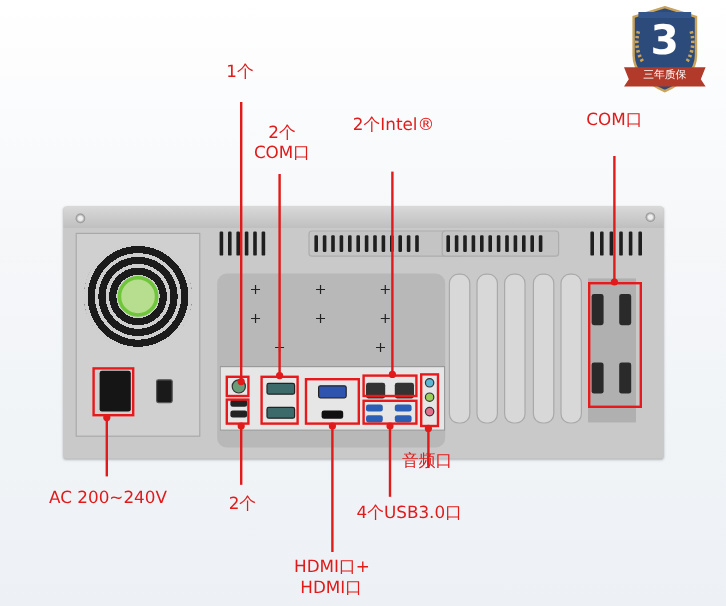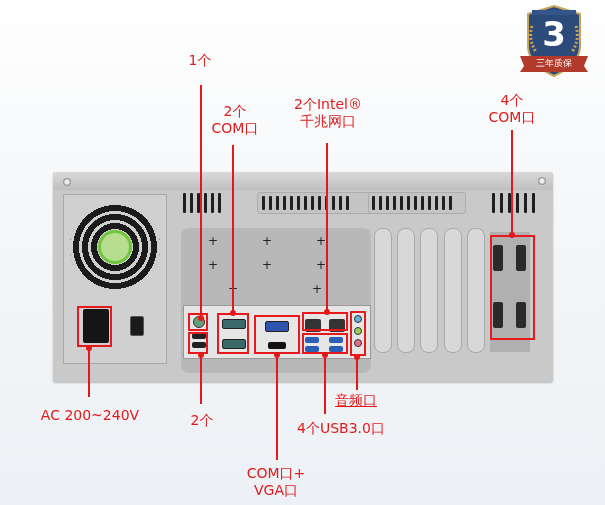--- a/index.html
+++ b/index.html
@@ -210,34 +210,32 @@
 
 <div class="label" style="left:160px;top:39px;width:80px;margin-top:13px;">
   <div>1个</div>
 </div>
 <div class="label" style="left:195px;top:103px;width:80px;">
   <div>2个</div>
   <div>COM口</div>
 </div>
 <div class="label" style="left:278px;top:96px;width:100px;">
   <div>2个Intel®</div>
-  <div>千兆网口</div>
 </div>
 <div class="label" style="left:472px;top:92px;width:80px;">
-  <div>4个</div>
   <div>COM口</div>
 </div>
 <div class="label" style="left:35px;top:407px;width:110px;">
   <div>AC 200~240V</div>
 </div>
 <div class="label" style="left:160px;top:412px;width:84px;">
   <div>2个</div>
 </div>
 <div class="label" style="left:245px;top:465px;width:62px;">
-  <div>COM口+</div>
-  <div>VGA口</div>
+  <div>HDMI口+</div>
+  <div>HDMI口</div>
 </div>
 <div class="label" style="left:278px;top:420px;width:110px;padding-left:16px;">
   <div>4个USB3.0口</div>
 </div>
-<div class="label" style="left:328px;top:392px;width:56px;text-decoration:underline;">
+<div class="label" style="left:328px;top:376px;width:56px;">
   <div>音频口</div>
 </div>
 
 </body></html>

